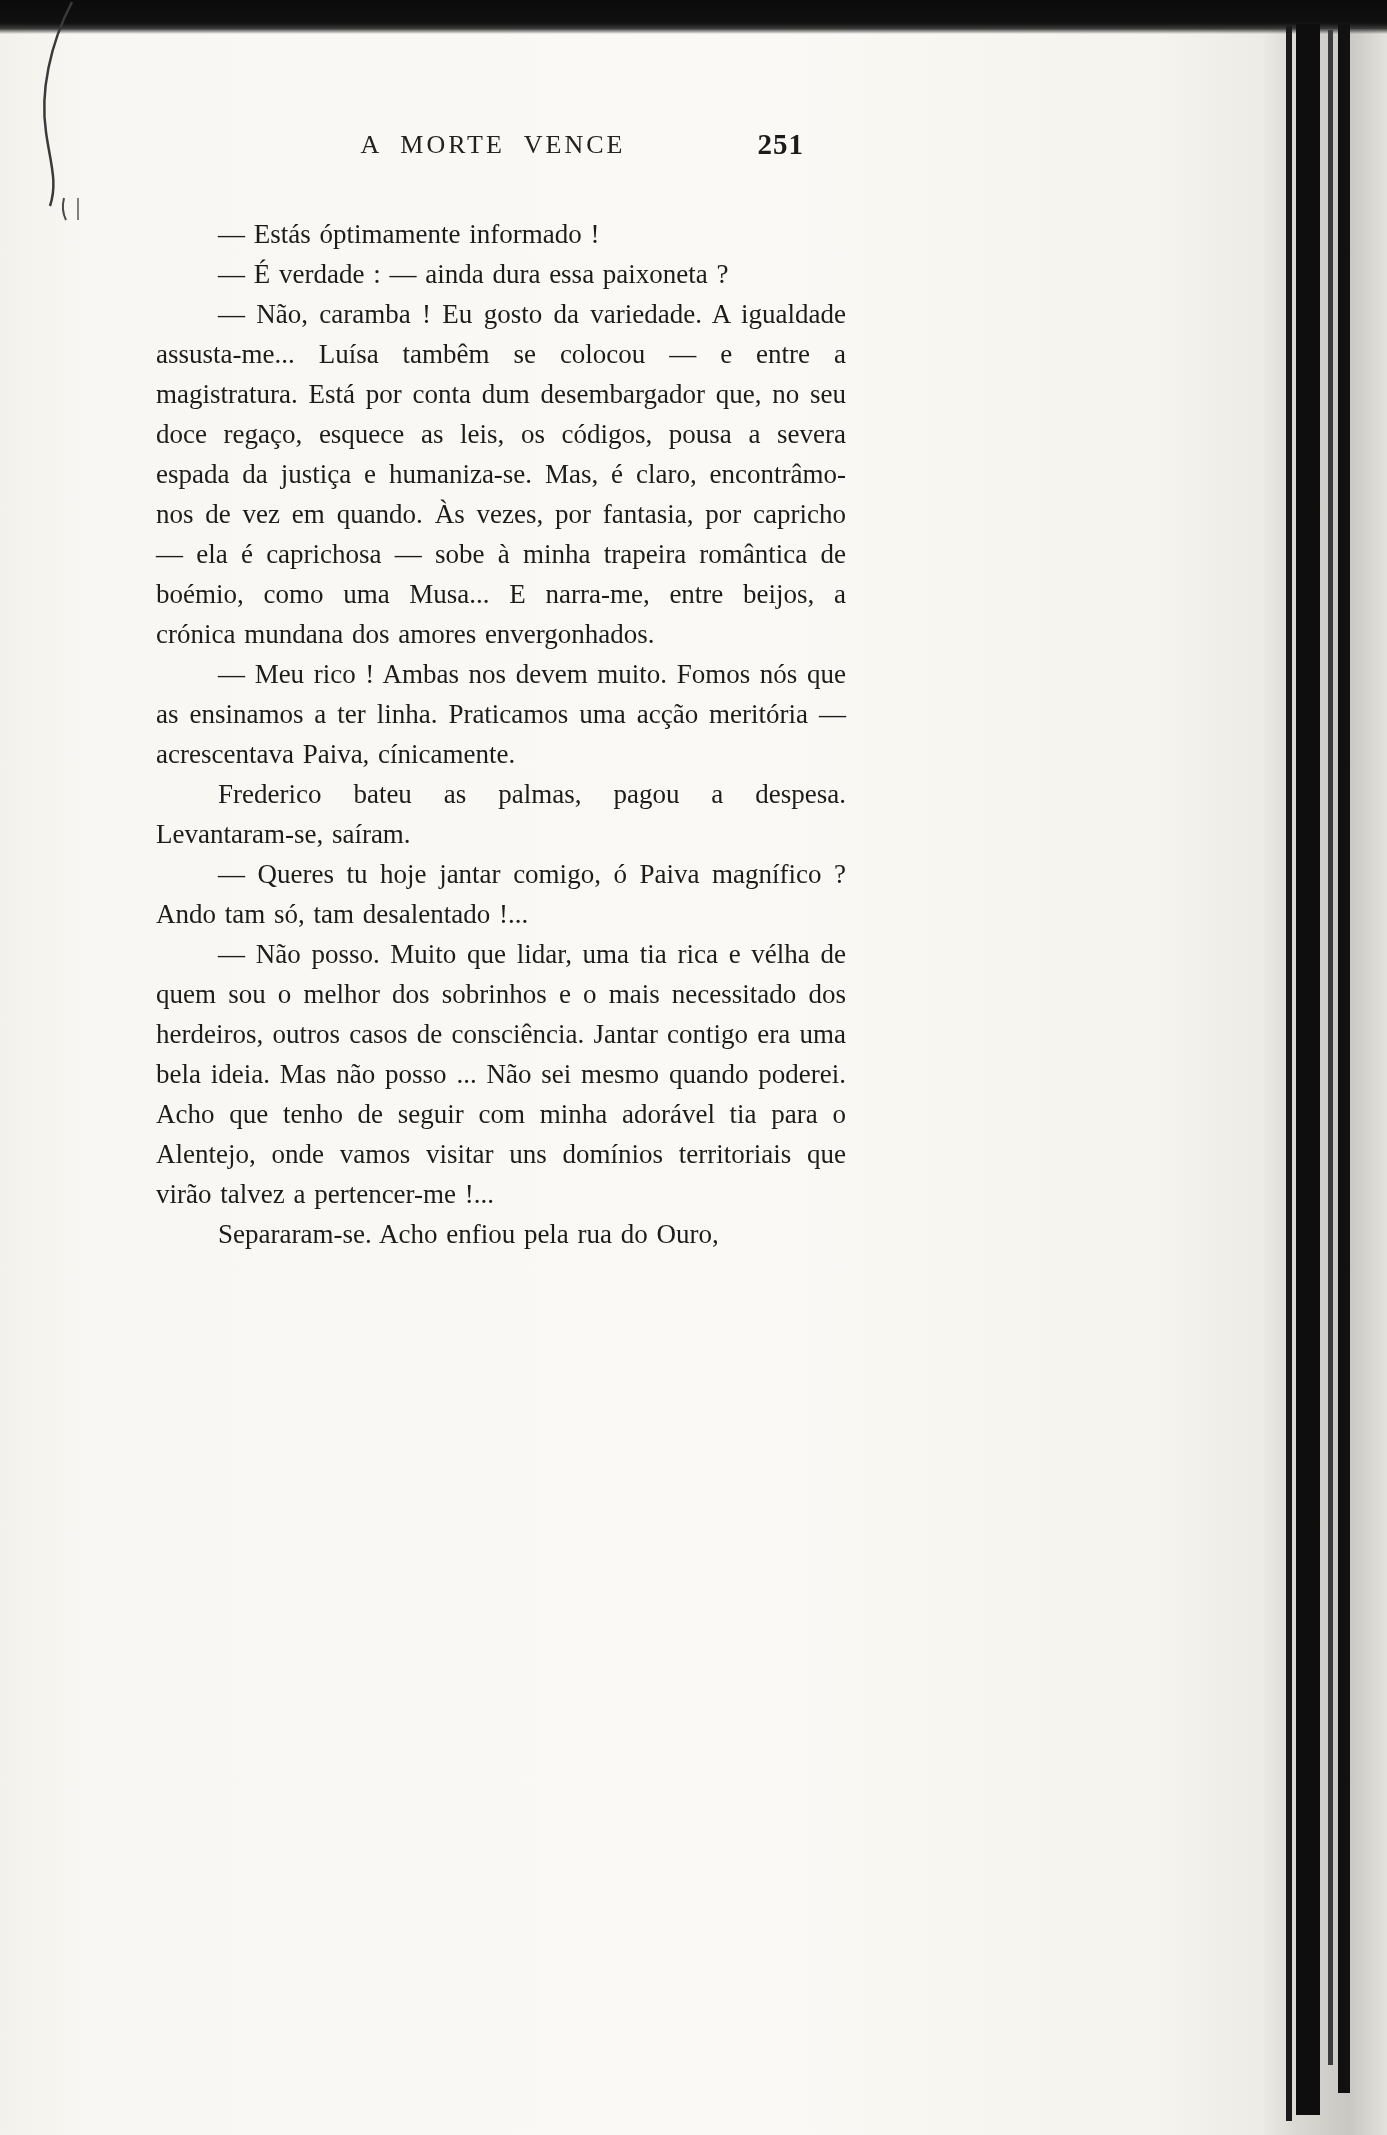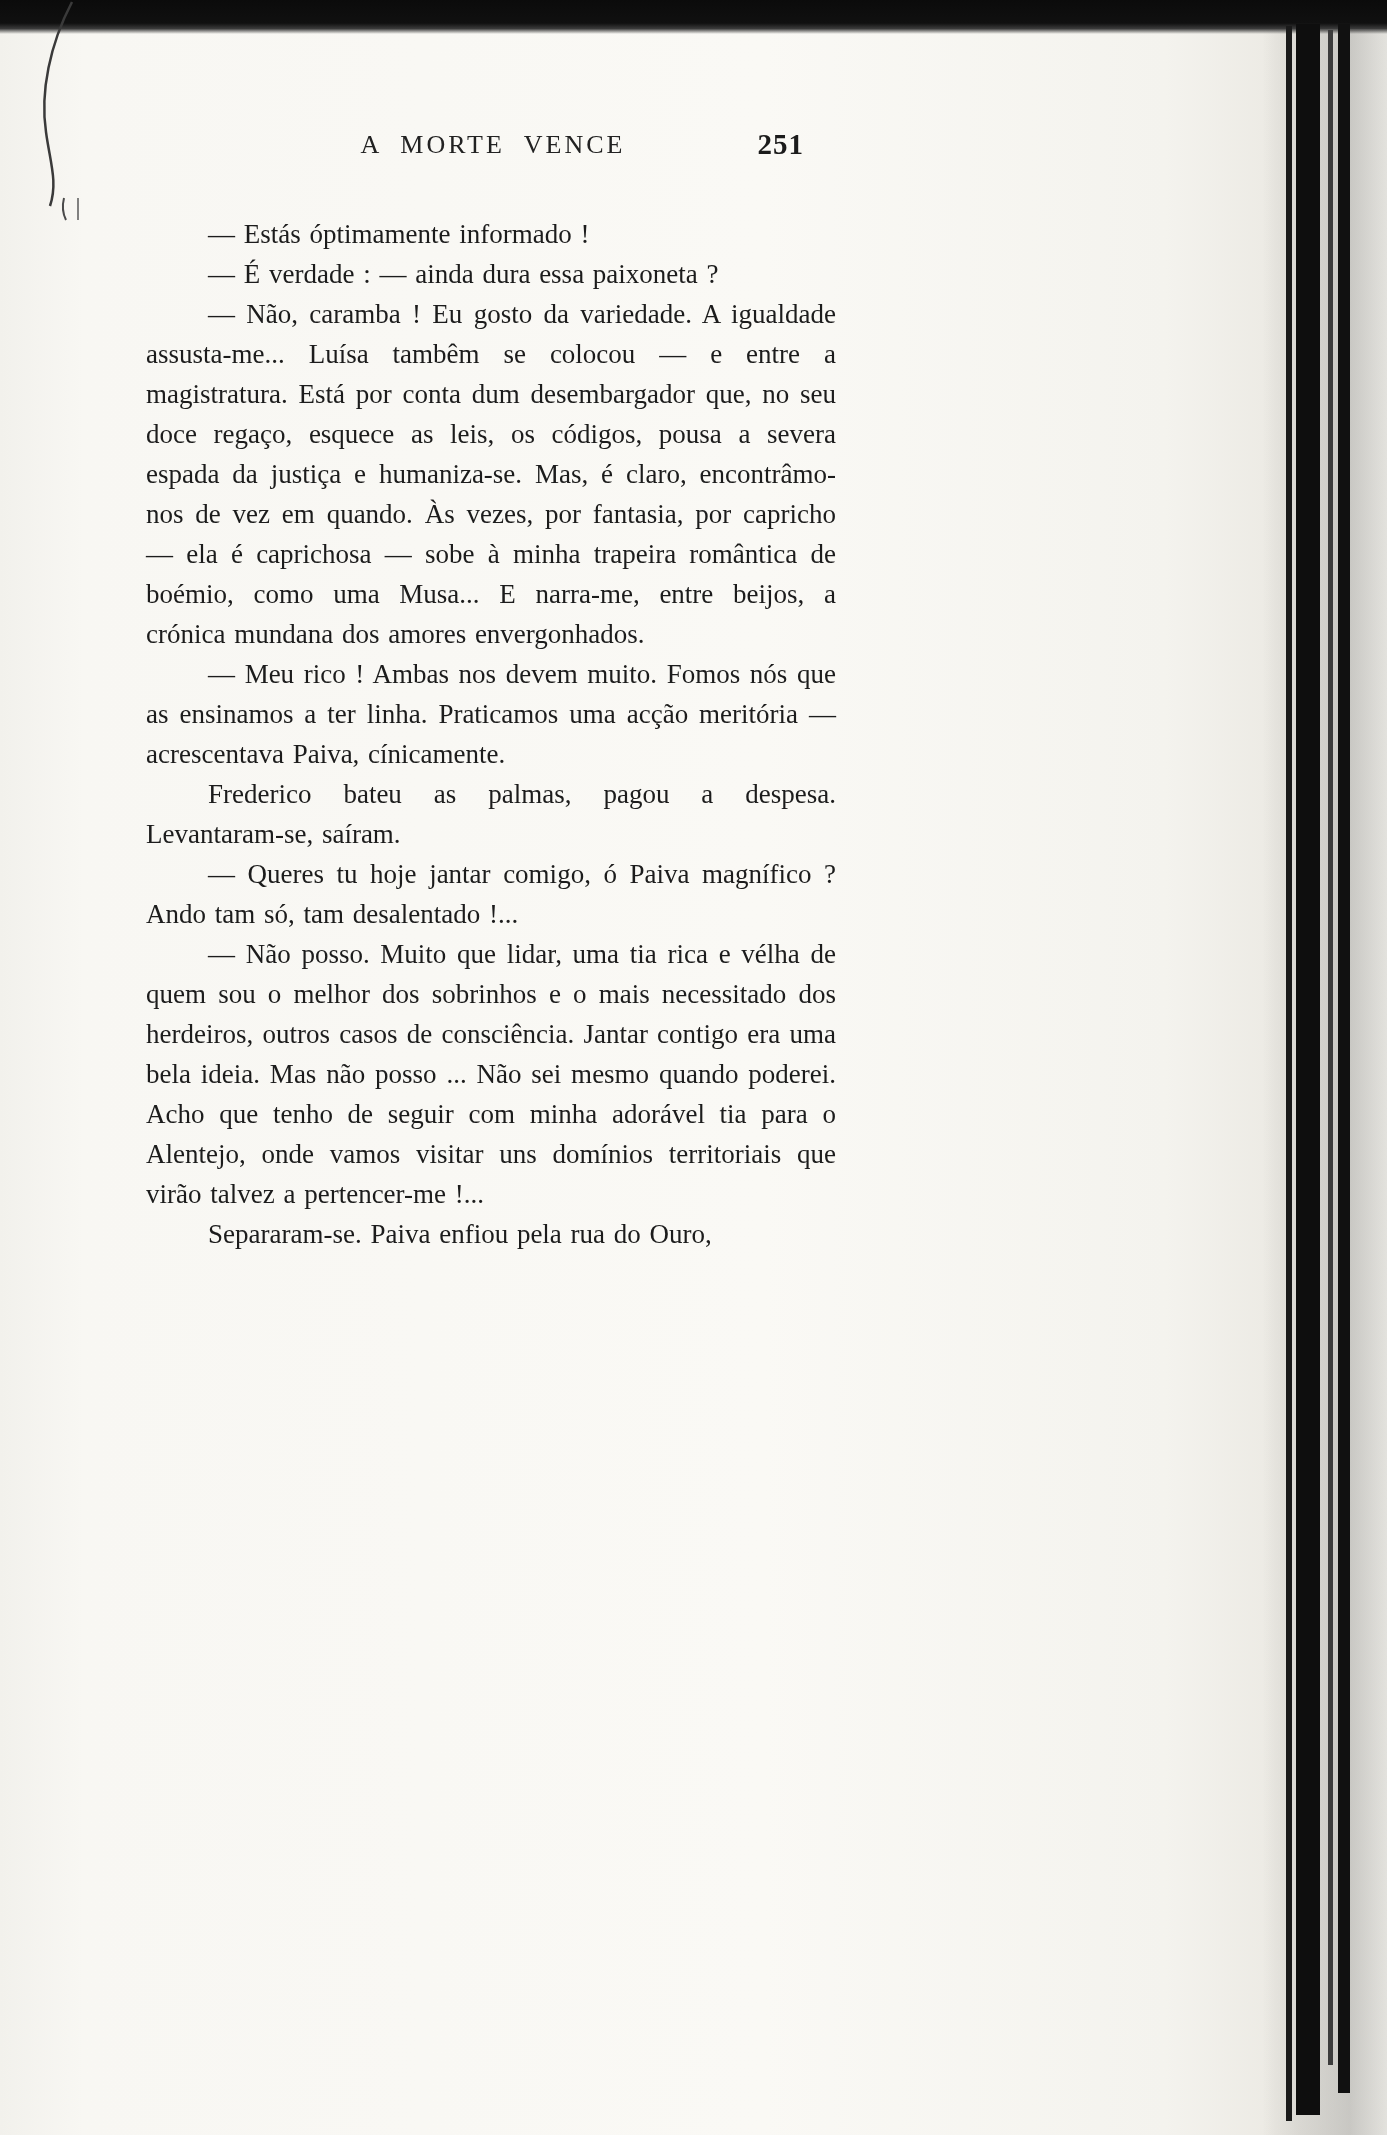--- a/index.html
+++ b/index.html
@@ -71,21 +71,21 @@
     right: 34px;
     top: -2px;
     font-size: 29px;
     letter-spacing: 1px;
     color: #1b1b1b;
     font-weight: bold;
   }
   .body-text {
     position: absolute;
     top: 214px;
-    left: 146px;
+    left: 156px;
     width: 690px;
   }
   .body-text p {
     margin: 0;
     font-size: 27px;
     line-height: 40px;
     text-align: justify;
     text-indent: 62px;
     word-spacing: 2px;
   }
@@ -115,16 +115,16 @@
   </div>
 
   <div class="body-text">
     <p>— Estás óptimamente informado !</p>
     <p>— É verdade : — ainda dura essa paixoneta ?</p>
     <p>— Não, caramba ! Eu gosto da variedade. A igualdade assusta-me... Luísa tambêm se colocou — e entre a magistratura. Está por conta dum desembargador que, no seu doce regaço, esquece as leis, os códigos, pousa a severa espada da justiça e humaniza-se. Mas, é claro, encontrâmo-nos de vez em quando. Às vezes, por fantasia, por capricho — ela é caprichosa — sobe à minha trapeira romântica de boémio, como uma Musa... E narra-me, entre beijos, a crónica mundana dos amores envergonhados.</p>
     <p>— Meu rico ! Ambas nos devem muito. Fomos nós que as ensinamos a ter linha. Praticamos uma acção meritória — acrescentava Paiva, cínicamente.</p>
     <p>Frederico bateu as palmas, pagou a despesa. Levantaram-se, saíram.</p>
     <p>— Queres tu hoje jantar comigo, ó Paiva magnífico ? Ando tam só, tam desalentado !...</p>
     <p>— Não posso. Muito que lidar, uma tia rica e vélha de quem sou o melhor dos sobrinhos e o mais necessitado dos herdeiros, outros casos de consciência. Jantar contigo era uma bela ideia. Mas não posso ... Não sei mesmo quando poderei. Acho que tenho de seguir com minha adorável tia para o Alentejo, onde vamos visitar uns domínios territoriais que virão talvez a pertencer-me !...</p>
-    <p>Separaram-se. Paiva enfiou pela rua do Ouro,</p>
+    <p>Separaram-se. Acho enfiou pela rua do Ouro,</p>
   </div>
 
 </div>
 
 </body></html>

